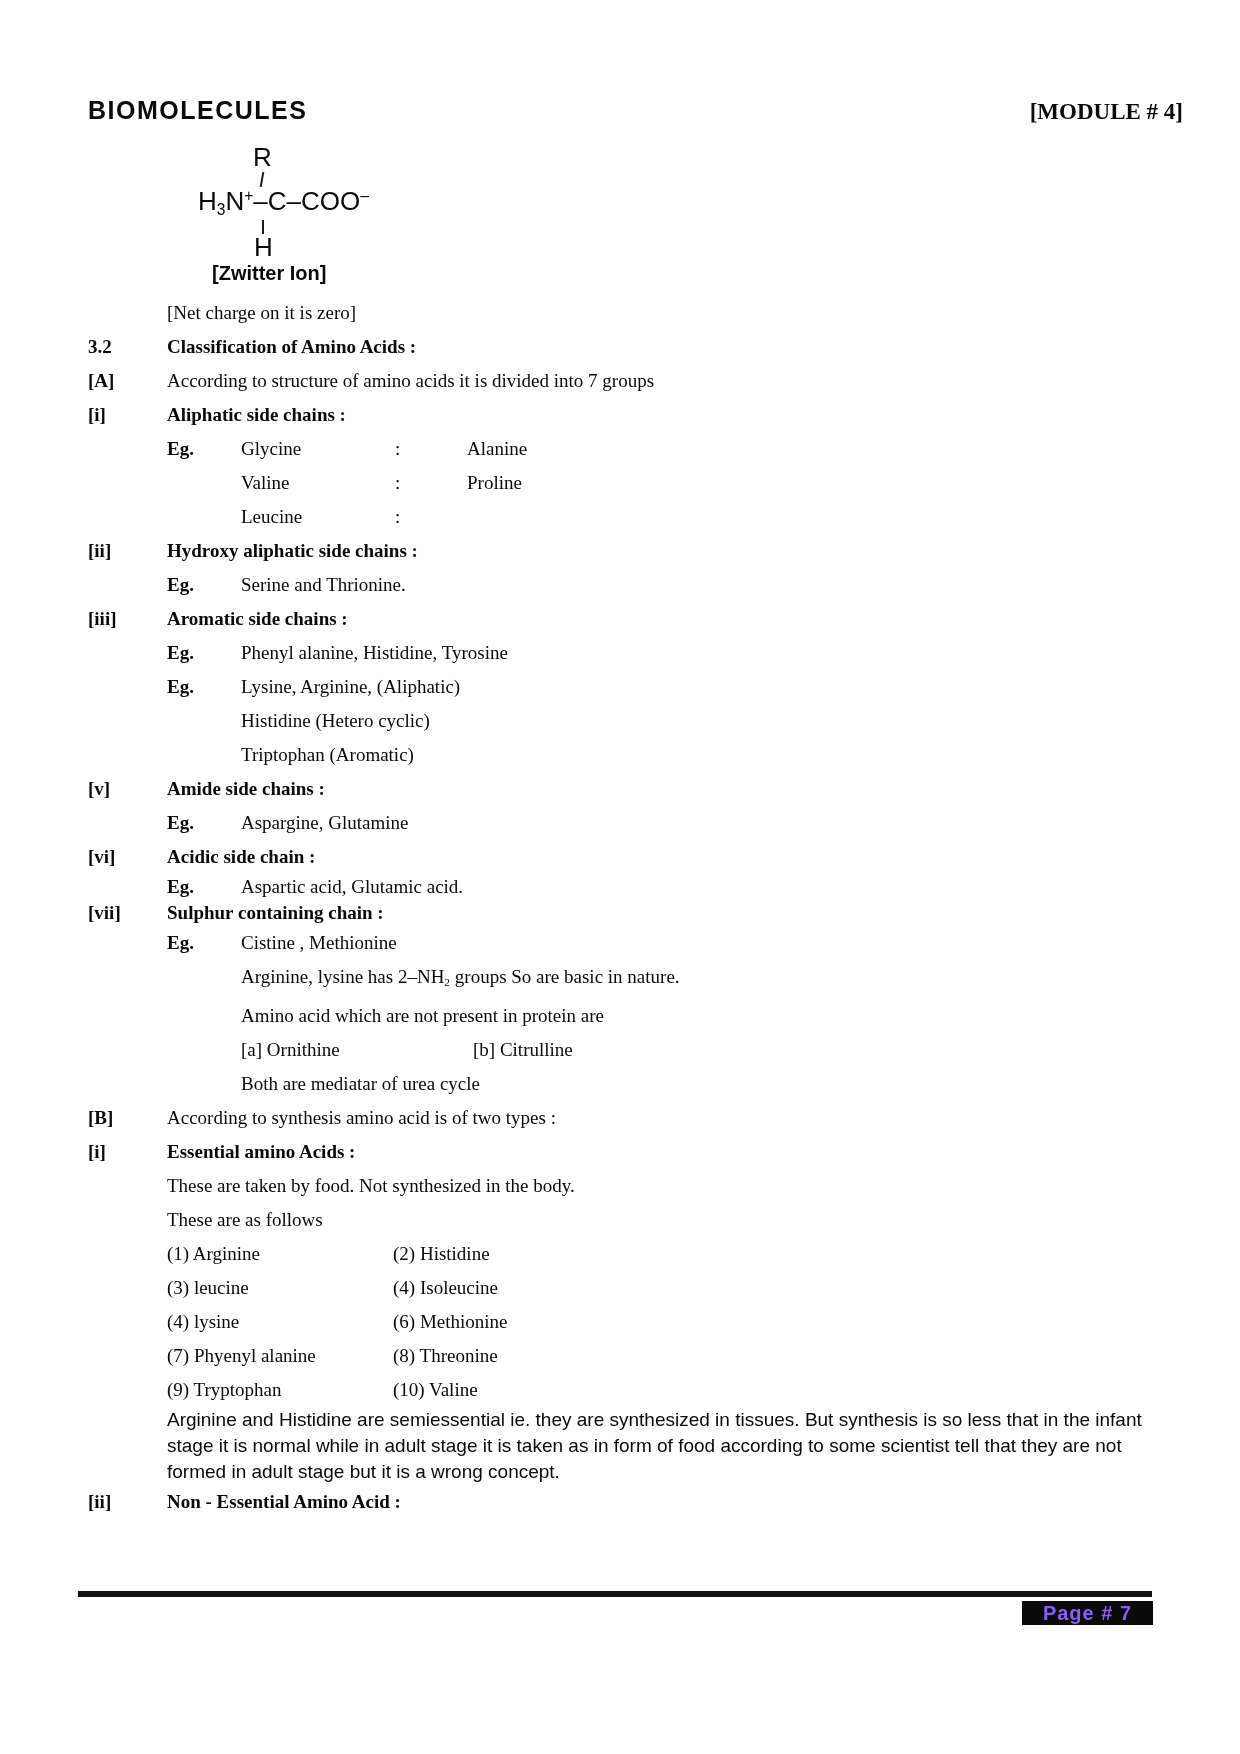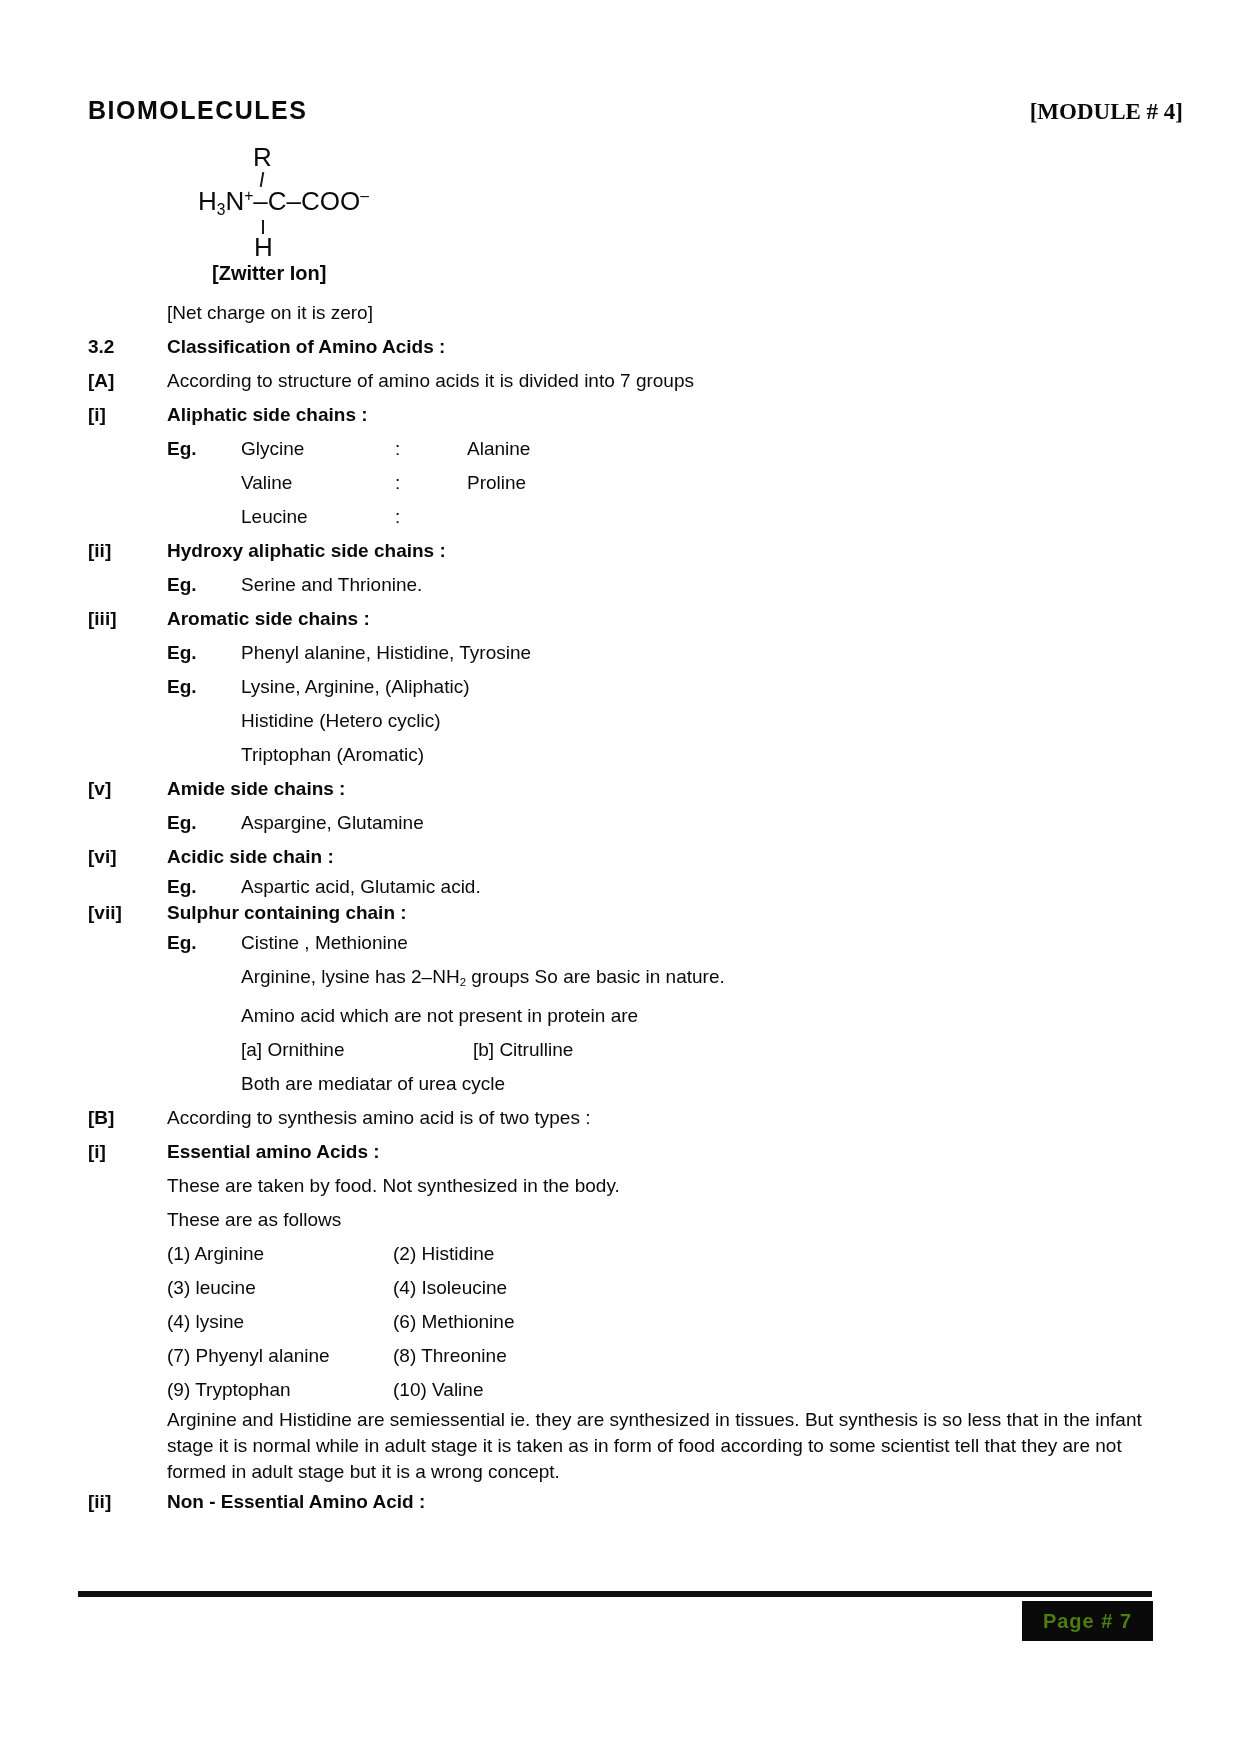--- a/index.html
+++ b/index.html
@@ -25,36 +25,36 @@
   .zw-r{position:absolute;left:55px;top:2px;}
   .zw-bond1{position:absolute;left:63px;top:32px;width:2px;height:15px;background:#1a1a1a;transform:rotate(10deg);}
   .zw-formula{position:absolute;left:0;top:46px;white-space:nowrap;}
   .zw-bond2{position:absolute;left:64px;top:80px;width:2px;height:14px;background:#1a1a1a;}
   .zw-h{position:absolute;left:56px;top:92px;}
   .zw-caption{position:absolute;left:14px;top:122px;font-weight:bold;font-size:20px;}
   .sub{font-size:0.60em;vertical-align:-0.30em;}
   .sup{font-size:0.60em;vertical-align:0.55em;}
   
   .content{position:absolute;left:88px;top:296px;width:1075px;}
-  .row{display:grid;line-height:34px;align-items:baseline;}
+  .row{display:grid;line-height:34px;align-items:baseline;font-family:Liberation Serif, serif;}
   .cols-lt{grid-template-columns:79px 1fr;}          
   .cols-eg1{grid-template-columns:79px 74px 1fr;}    
   .cols-eg3{grid-template-columns:79px 74px 154px 72px 1fr;} 
   .cols-sub{grid-template-columns:153px 1fr;}        
   .cols-ab{grid-template-columns:153px 232px 1fr;}   
   .cols-two{grid-template-columns:79px 226px 1fr;}   
   .tight{line-height:26px;}
   .b{font-weight:bold;}
   .para{margin-left:79px;width:1002px;line-height:26px;}
   .noness{margin-top:0;}
   
   .footer-rule{position:absolute;left:78px;top:1591px;width:1074px;height:6px;background:#111;}
   .page-badge{
-    position:absolute;left:1022px;top:1601px;width:131px;height:40px;
-    background:#0a0a0a;color:#4d7c0f;font-weight:bold;font-size:20px;
+    position:absolute;left:1022px;top:1601px;width:131px;height:24px;
+    background:#0a0a0a;color:#8b5cf6;font-weight:bold;font-size:20px;
     display:flex;align-items:center;justify-content:center;letter-spacing:1px;
   }
 </style>
 </head>
 <body>
 
 <div class="page">
 
   <div class="doc-header">
     <span class="doc-title">BIOMOLECULES</span>

